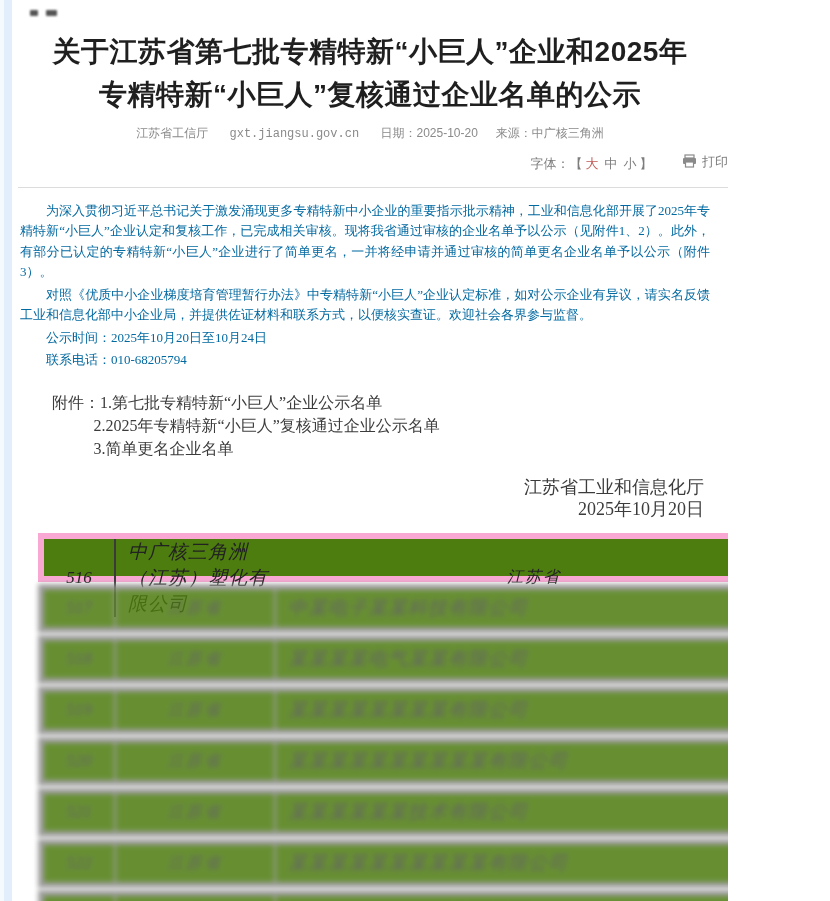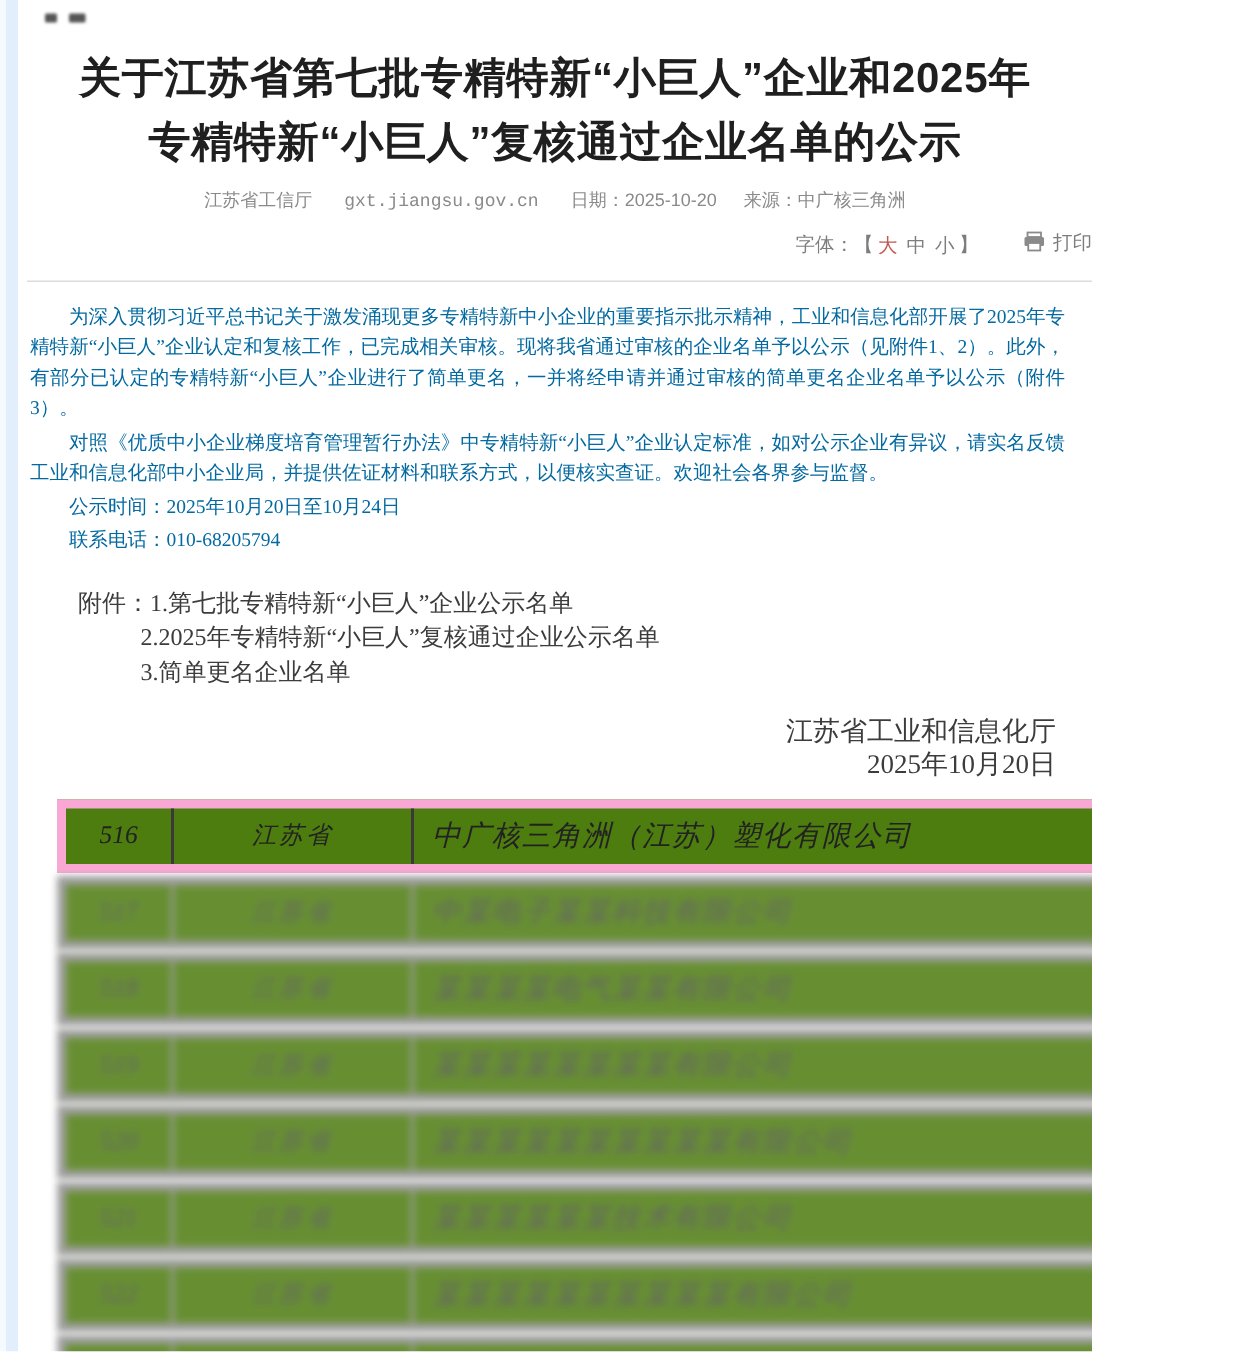--- a/index.html
+++ b/index.html
@@ -124,22 +124,22 @@
   </div>
 
   <div class="signature">
     <div>江苏省工业和信息化厅</div>
     <div>2025年10月20日</div>
   </div>
 
   <div class="company-table">
   <div class="t-row">
     <div class="cell no">516</div>
+    <div class="cell comp">中广核三角洲（江苏）塑化有限公司</div>
     <div class="cell prov">江苏省</div>
-    <div class="cell comp">中广核三角洲（江苏）塑化有限公司</div>
   </div>
 
   <div class="t-row blurred">
     <div class="cell no">517</div>
     <div class="cell prov">江苏省</div>
     <div class="cell comp">中某电子某某科技有限公司</div>
   </div>
 
   <div class="t-row blurred">
     <div class="cell no">518</div>

